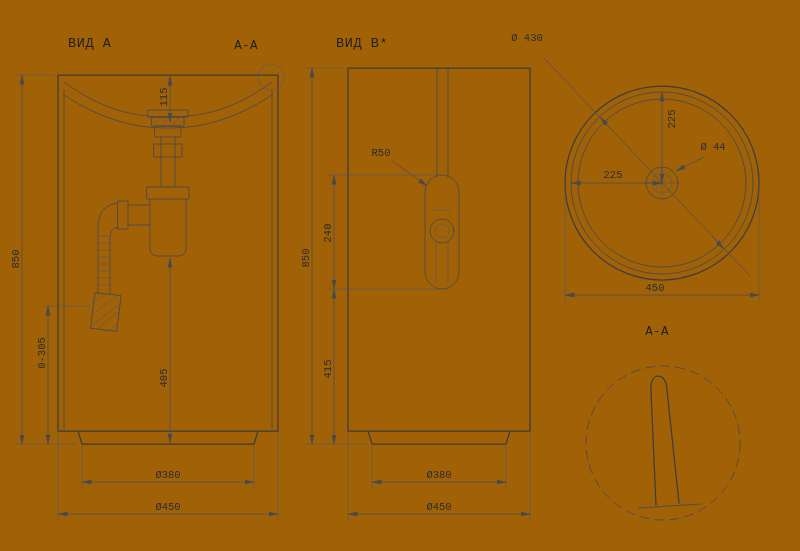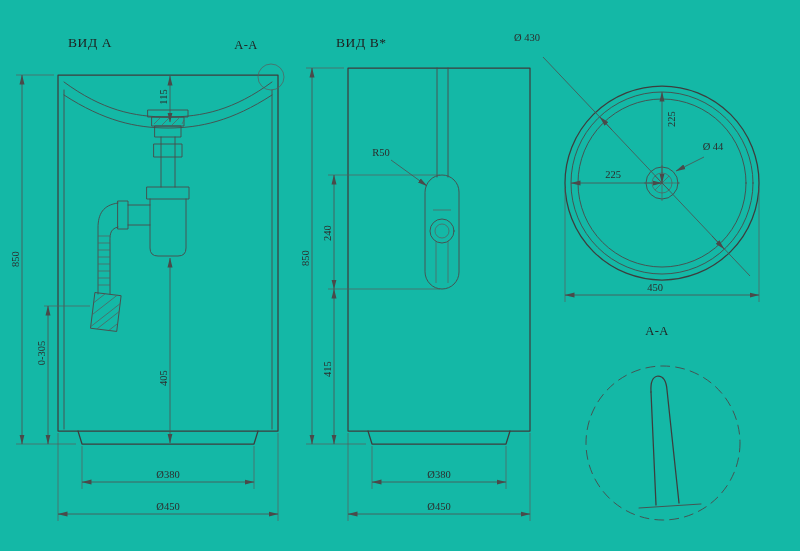--- a/index.html
+++ b/index.html
@@ -1,17 +1,17 @@
 <!DOCTYPE html>
 <html><head>
 <meta charset="utf-8">
 <style>
   html,body{margin:0;padding:0;background:#ffffff;}
-  .canvas{position:relative;width:800px;height:551px;background:#14b8a6;overflow:hidden;
-          font-family:Liberation Serif, serif;}
+  .canvas{position:relative;width:800px;height:551px;background:#a16207;overflow:hidden;
+          font-family:Liberation Mono, monospace;}
   svg{position:absolute;left:0;top:0;}
   .outline{fill:none;stroke:#3d3d3d;stroke-width:1.25;stroke-linejoin:round;stroke-linecap:round;}
   .detail{fill:none;stroke:#4a4a4a;stroke-width:.9;stroke-linejoin:round;stroke-linecap:round;}
   .fine{fill:none;stroke:#5a5a5a;stroke-width:.7;}
   .dim{fill:none;stroke:#4f4f4f;stroke-width:.8;}
   .ext{fill:none;stroke:#5a5a5a;stroke-width:.7;}
   .dash{stroke-dasharray:9 6;}
   .dim-text{font-size:10.5px;fill:#2d2d2d;}
   .label-text{font-size:12.5px;fill:#222222;letter-spacing:.4px;}
   .title-text{font-size:13.5px;fill:#1f1f1f;letter-spacing:.6px;font-weight:500;}

